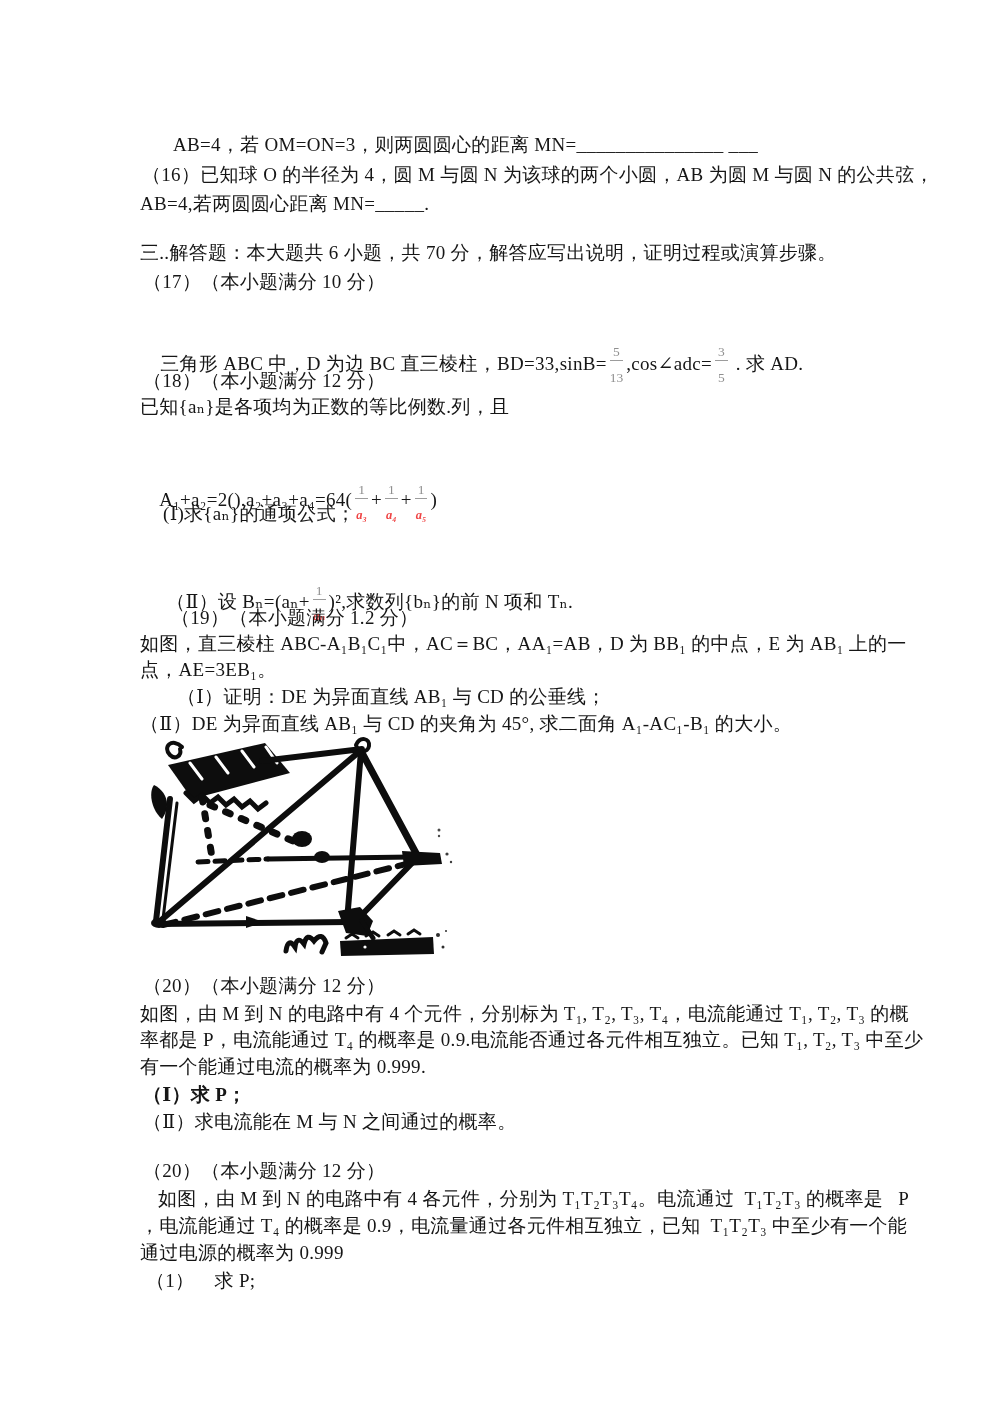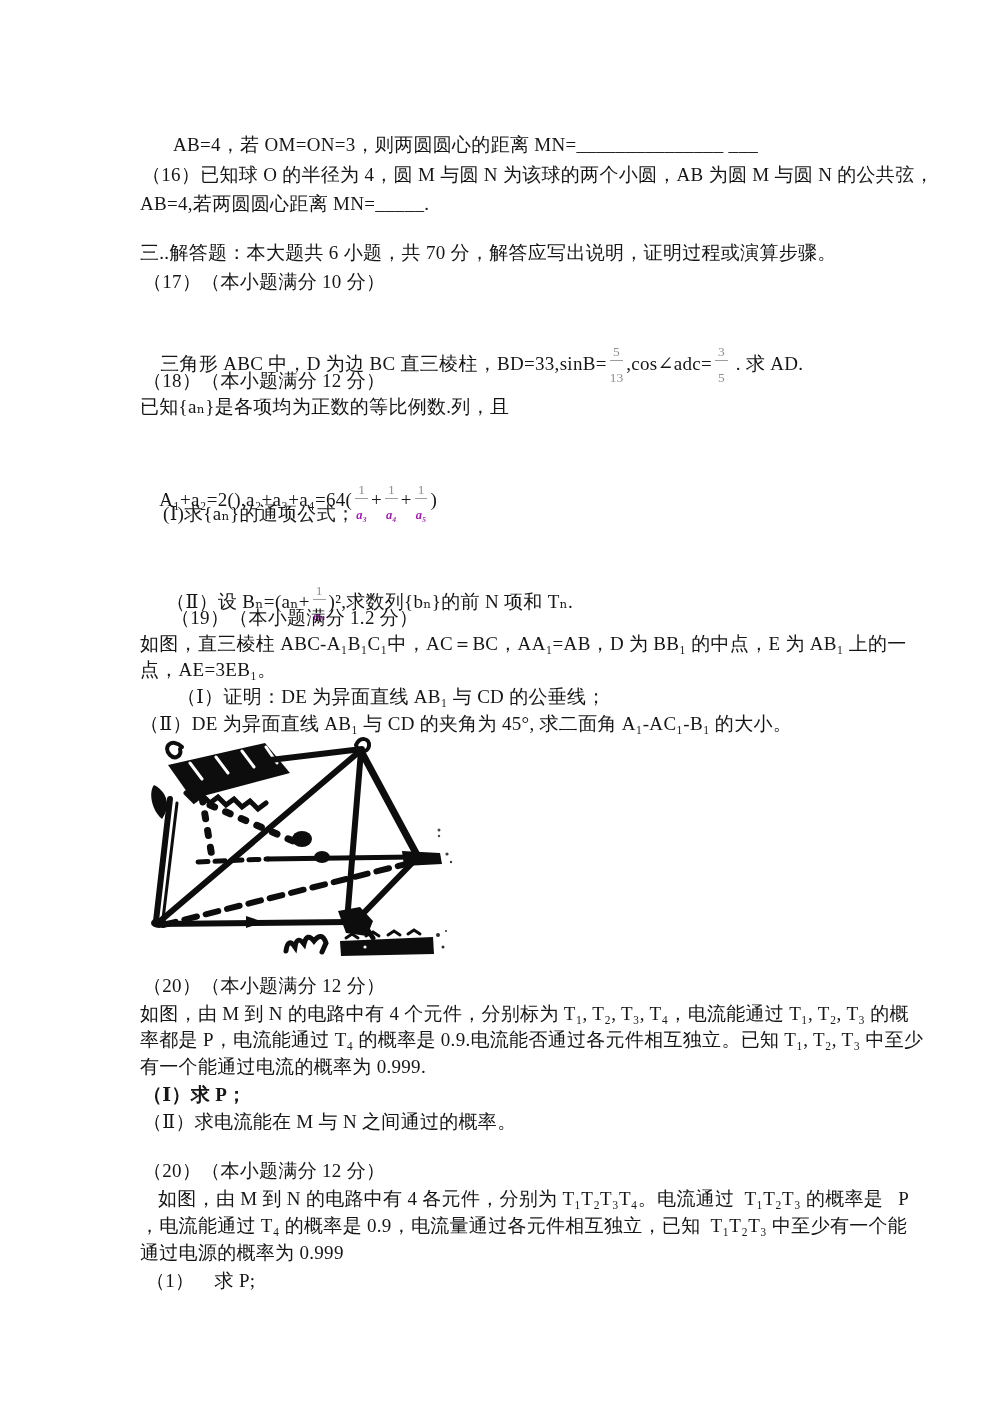--- a/index.html
+++ b/index.html
@@ -9,21 +9,21 @@
     color:#161616;font-size:19px;overflow:hidden;
   }
   .ln{position:absolute;white-space:pre;line-height:24px;letter-spacing:0.3px;}
   .frac{
     display:inline-flex;flex-direction:column;align-items:center;
     line-height:1;font-size:13.5px;color:#8f8f8f;vertical-align:9px;
     margin:0 3px;letter-spacing:0;
   }
   .frac .num{padding:0 3px 1px 3px;border-bottom:1.6px solid #9c9c9c;}
   .frac .den{padding-top:10px;}
-  .frac.adark .den{color:#a21caf;font-style:italic;font-weight:bold;font-size:12.5px;}
+  .frac.adark .den{color:#ef4444;font-style:italic;font-weight:bold;font-size:12.5px;}
   .frac.hi{vertical-align:14px;}
   .fig{position:absolute;left:150px;top:735px;width:310px;height:230px;}
 </style>
 </head>
 <body>
 
 <div class="page">
 
   <div class="ln" style="left:173px;top:133px;">AB=4，若 OM=ON=3，则两圆圆心的距离 MN=_______________ ___</div>
 

